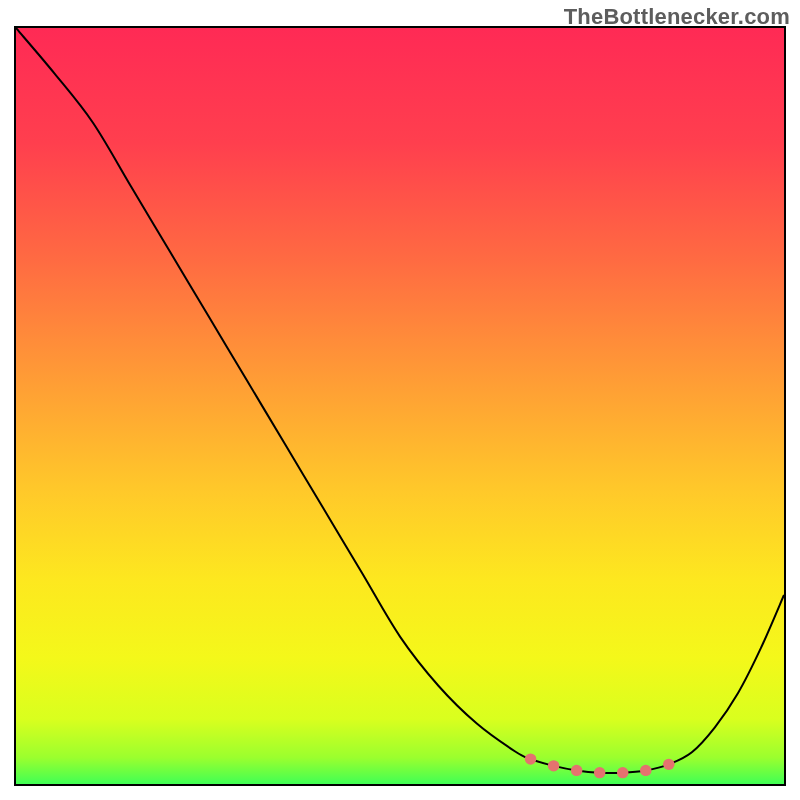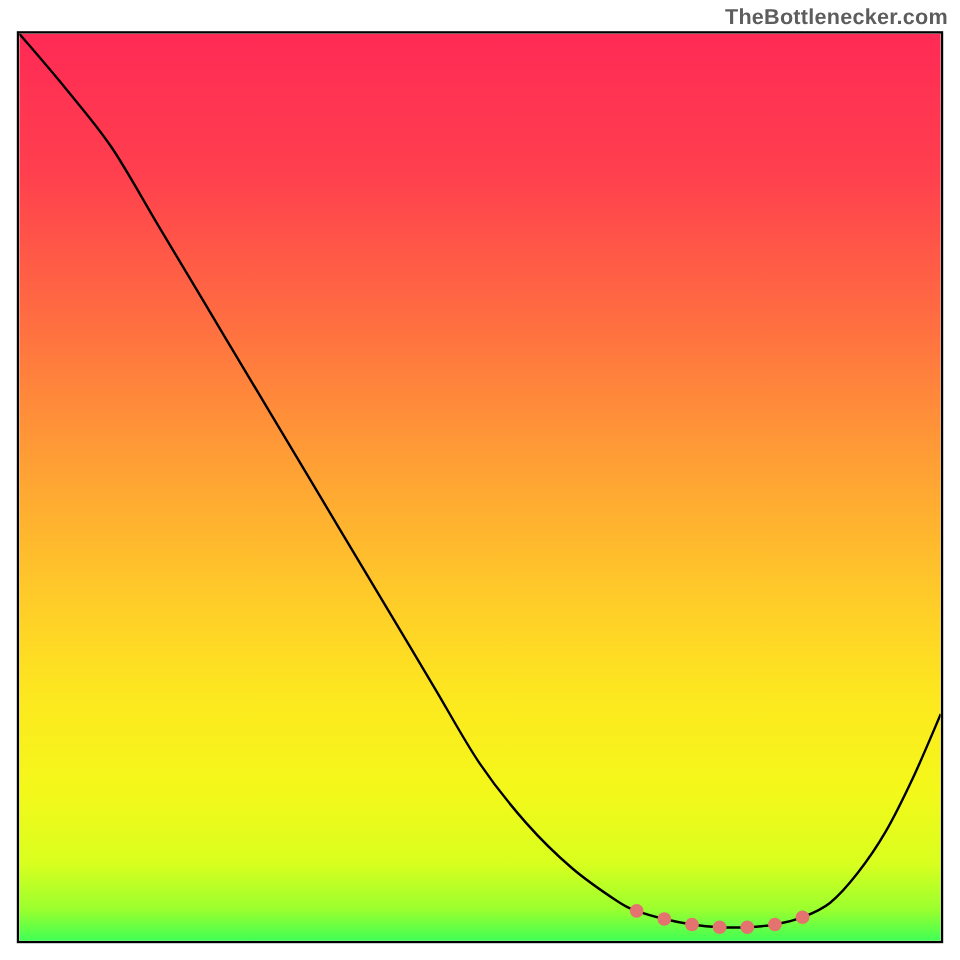--- a/index.html
+++ b/index.html
@@ -13,21 +13,21 @@
   }
   .chart-wrap {
     position: relative;
     width: 800px;
     height: 800px;
   }
   .attribution {
     position: absolute;
     top: 4px;
     right: 10px;
-    font-size: 18px;
+    font-size: 22px;
     font-weight: 600;
     color: #5d5d5d;
     letter-spacing: 0.2px;
   }
   .plot-area {
     position: absolute;
     left: 14px;
     top: 26px;
     width: 772px;
     height: 760px;

